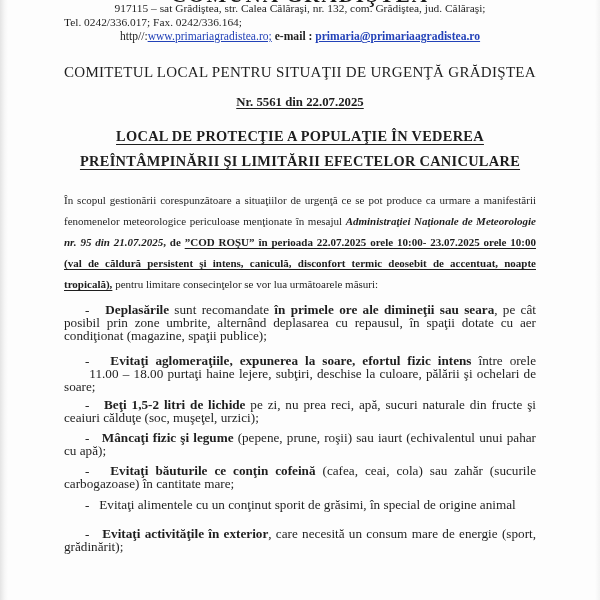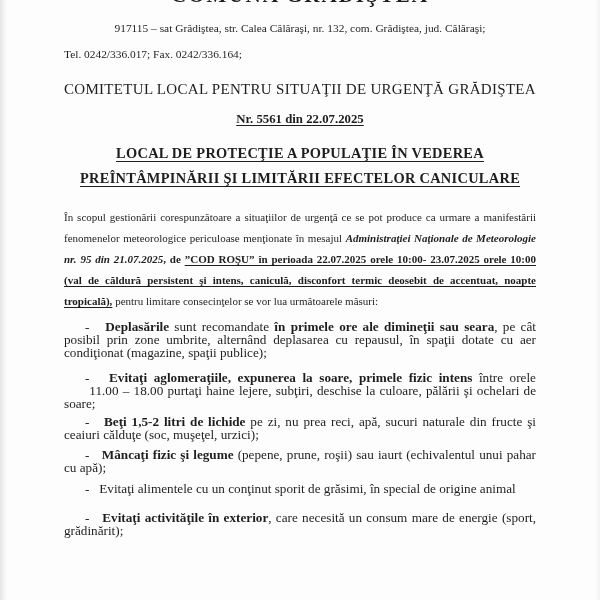--- a/index.html
+++ b/index.html
@@ -22,21 +22,21 @@
     background:linear-gradient(to left, rgba(130,130,130,.08), transparent);
     pointer-events:none;
   }
   .content{position:absolute;left:64px;top:0;width:472px;}
 
   .commune-partial{
     position:absolute;top:-15px;left:0;right:0;margin:0;
     text-align:center;font-size:21px;font-weight:bold;
     letter-spacing:2px;line-height:21px;white-space:nowrap;
   }
-  .addr{margin:12px;padding-top:10px;text-align:center;font-size:11.4px;line-height:13.5px;}
+  .addr{margin:0;padding-top:2px;text-align:center;font-size:11.4px;line-height:13.5px;}
   .tel{margin:0;font-size:11.4px;line-height:13.5px;}
   .web{margin:0;padding-top:1px;text-align:center;font-size:11.6px;line-height:14px;}
 
   .committee{margin:18px 0 0;text-align:left;font-weight:normal;font-size:15px;letter-spacing:.3px;line-height:20px;}
   .docnum{margin:13px 0 0;font-weight:bold;font-size:12.8px;text-decoration:underline;text-underline-offset:2px;text-align:center;}
   .doc-title{margin:14px 0 0;text-align:center;font-weight:bold;font-size:14.4px;line-height:24.5px;letter-spacing:.3px;}
   .doc-title .tline{display:block;}
   .doc-title .tline > span{text-decoration:underline;text-underline-offset:3px;text-decoration-thickness:1.4px;}
 
   .intro{margin:17px 0 0;text-align:justify;font-size:11px;line-height:21px;}
@@ -57,35 +57,37 @@
 
 <div class="page" style="background: rgb(253, 253, 253); color: rgb(30, 30, 30); --link: #2342b8;">
   <div class="content">
 
     <h1 class="commune-partial">COMUNA  GRĂDIŞTEA</h1>
 
     <p class="addr">917115 – sat Grădiştea, str. Calea Călăraşi, nr. 132, com. Grădiştea, jud. Călăraşi;</p>
 
     <p class="tel">Tel. 0242/336.017; Fax. 0242/336.164;</p>
 
+    <p class="web"><span class="seg-r">http//:</span><span class="seg-link">www.primariagradistea.ro;</span><span class="seg-r"> </span><span class="seg-b">e-mail : </span><span class="seg-blink">primaria@primariaagradistea.ro</span></p>
 
     <h2 class="committee">COMITETUL LOCAL PENTRU SITUAŢII DE URGENŢĂ GRĂDIŞTEA</h2>
 
     <p class="docnum">Nr. 5561 din 22.07.2025</p>
 
     <h3 class="doc-title">
       <span class="tline"><span>LOCAL DE PROTECŢIE A POPULAŢIE ÎN VEDEREA</span></span>
       <span class="tline"><span>PREÎNTÂMPINĂRII ŞI LIMITĂRII EFECTELOR CANICULARE</span></span>
     </h3>
 
     <p class="intro"><span class="seg-r">În scopul gestionării corespunzătoare a situaţiilor de urgenţă ce se pot produce ca urmare a manifestării fenomenelor meteorologice periculoase menţionate în mesajul </span><span class="seg-bi">Administraţiei Naţionale de Meteorologie nr. 95 din 21.07.2025</span><span class="seg-b">, de </span><span class="seg-bu">”COD ROŞU” în perioada 22.07.2025 orele 10:00- 23.07.2025 orele 10:00 (val de căldură persistent şi intens, caniculă, disconfort termic deosebit de accentuat, noapte tropicală),</span><span class="seg-r"> pentru limitare consecinţelor se vor lua următoarele măsuri:</span></p>
 
     <p class="measure m1"><span class="seg-r">-&nbsp;&nbsp; </span><span class="seg-b">Deplasările</span><span class="seg-r"> sunt recomandate </span><span class="seg-b">în primele ore ale dimineţii sau seara</span><span class="seg-r">, pe cât posibil prin zone umbrite, alternând deplasarea cu repausul, în spaţii dotate cu aer condiţionat (magazine, spaţii publice);</span></p>
-    <p class="measure m2"><span class="seg-r">-&nbsp;&nbsp; </span><span class="seg-b">Evitaţi aglomeraţiile, expunerea la soare, primele fizic intens</span><span class="seg-r"> între orele &nbsp;&nbsp;&nbsp;&nbsp;&nbsp;&nbsp;11.00 – 18.00 purtaţi haine lejere, subţiri, deschise la culoare, pălării şi ochelari de soare;</span></p>
+    <p class="measure m2"><span class="seg-r">-&nbsp;&nbsp; </span><span class="seg-b">Evitaţi aglomeraţiile, expunerea la soare, efortul fizic intens</span><span class="seg-r"> între orele &nbsp;&nbsp;&nbsp;&nbsp;&nbsp;&nbsp;11.00 – 18.00 purtaţi haine lejere, subţiri, deschise la culoare, pălării şi ochelari de soare;</span></p>
     <p class="measure m3"><span class="seg-r">-&nbsp;&nbsp; </span><span class="seg-b">Beţi 1,5-2 litri de lichide</span><span class="seg-r"> pe zi, nu prea reci, apă, sucuri naturale din fructe şi ceaiuri călduţe (soc, muşeţel, urzici);</span></p>
     <p class="measure m4"><span class="seg-r">-&nbsp;&nbsp; </span><span class="seg-b">Mâncaţi fizic şi legume</span><span class="seg-r"> (pepene, prune, roşii) sau iaurt (echivalentul unui pahar cu apă);</span></p>
+    <p class="measure m5"><span class="seg-r">-&nbsp;&nbsp; </span><span class="seg-b">Evitaţi băuturile ce conţin cofeină</span><span class="seg-r"> (cafea, ceai, cola) sau zahăr (sucurile carbogazoase) în cantitate mare;</span></p>
     <p class="measure m6"><span class="seg-r">-&nbsp;&nbsp; </span><span class="seg-r">Evitaţi alimentele cu un conţinut sporit de grăsimi, în special de origine animal</span></p>
     <p class="measure m8"><span class="seg-r">-&nbsp;&nbsp; </span><span class="seg-b">Evitaţi activităţile în exterior</span><span class="seg-r">, care necesită un consum mare de energie (sport, grădinărit);</span></p>
 
   </div>
   <div class="scan-edge-left"></div>
   <div class="scan-edge-right"></div>
 </div>
 
 </body></html>

